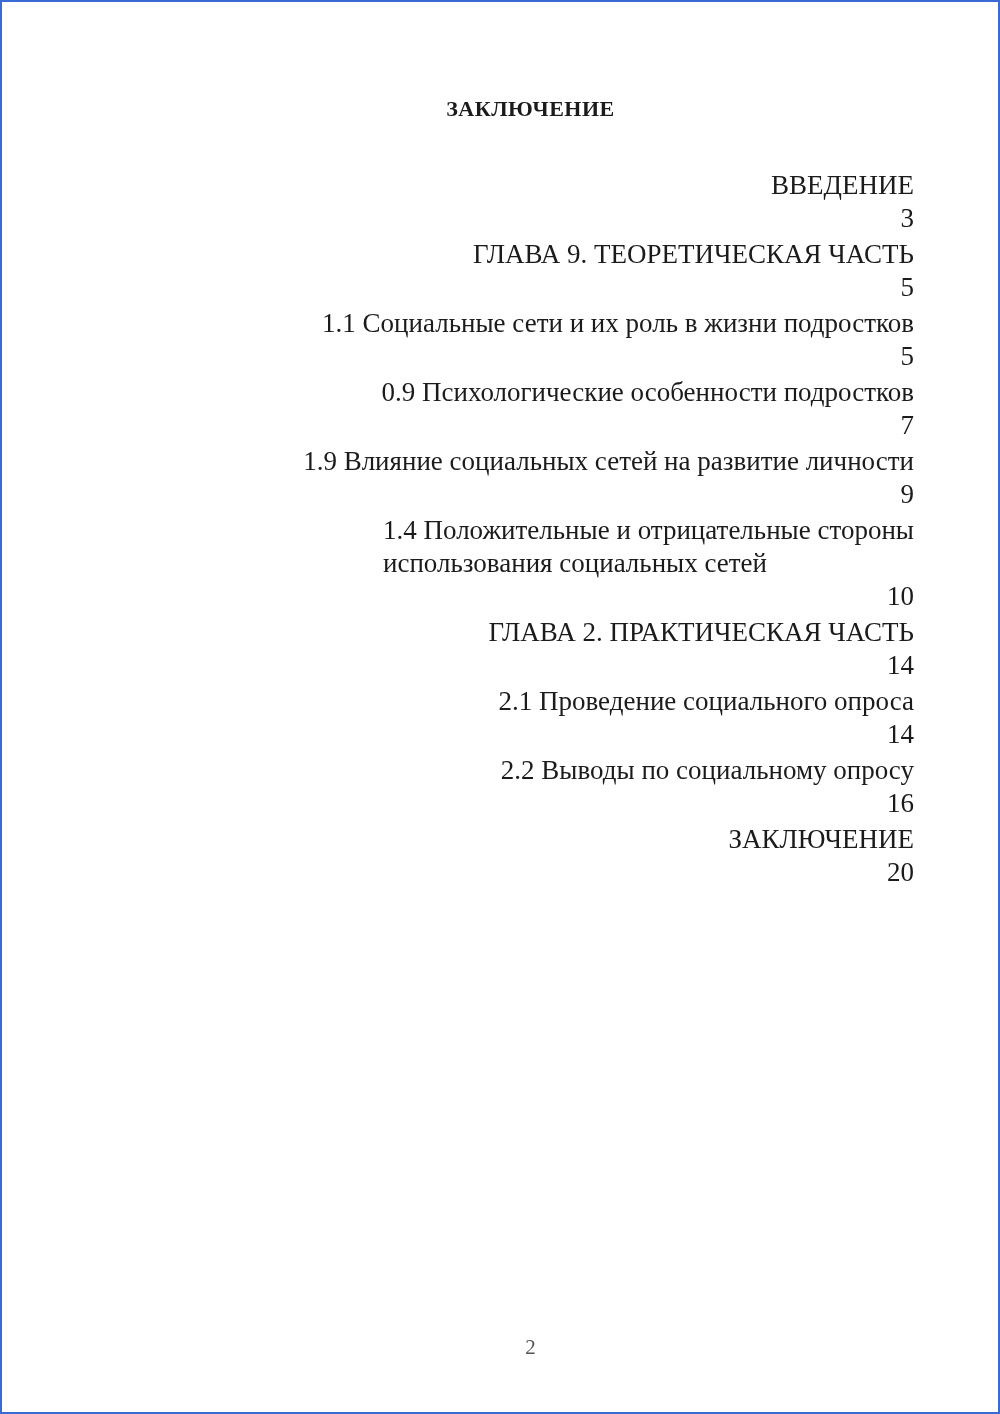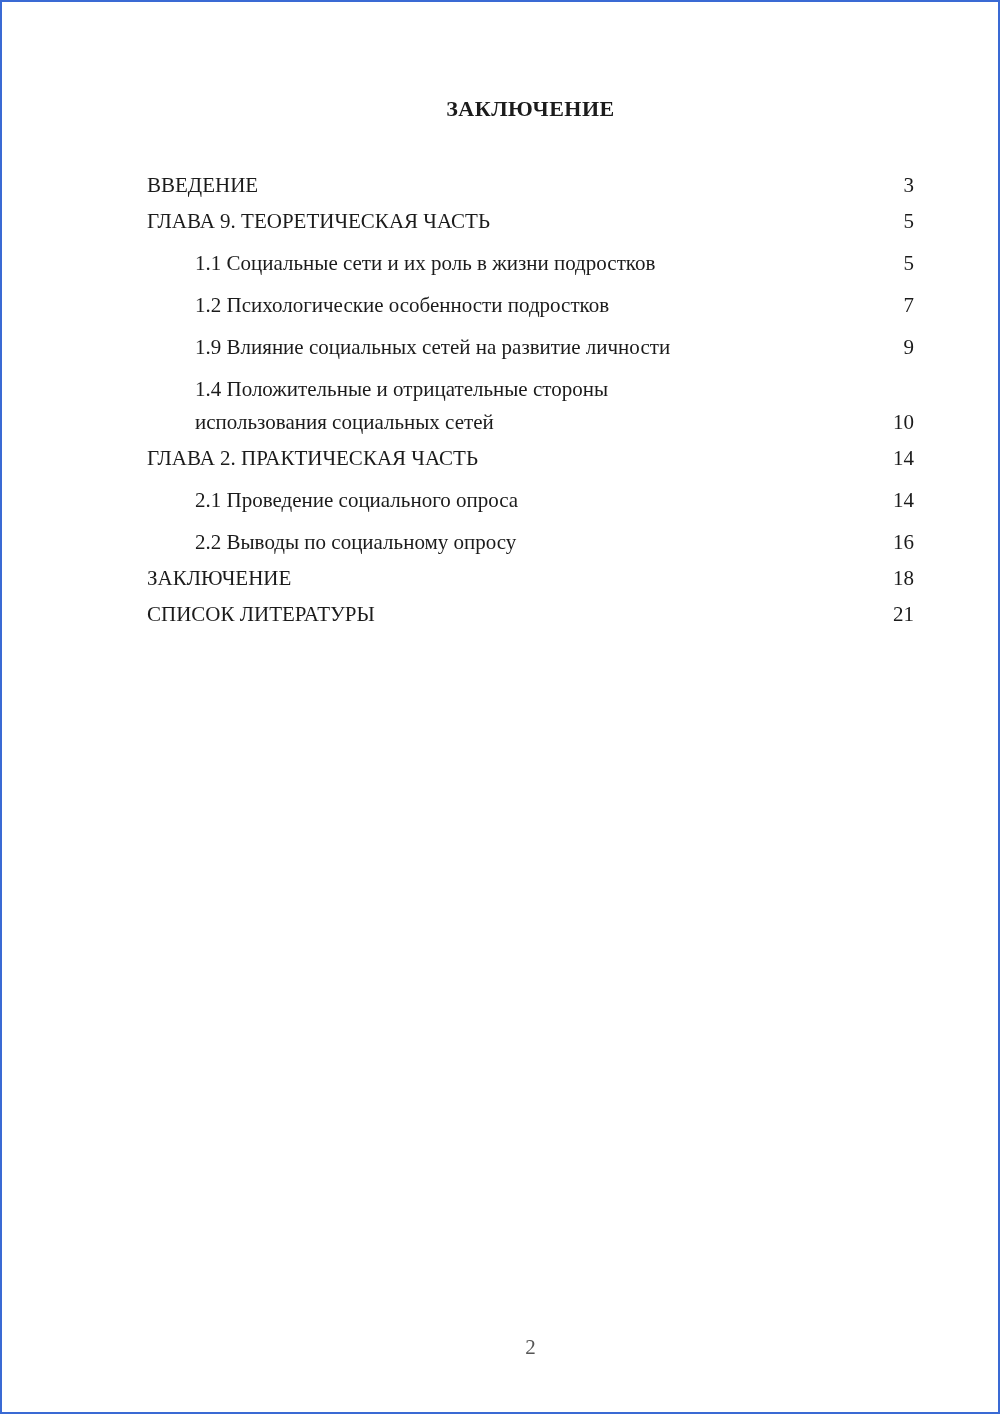--- a/index.html
+++ b/index.html
@@ -32,27 +32,27 @@
     font-weight: bold;
     letter-spacing: 0.5px;
   }
   .toc {
     margin-top: 47px;
   }
   .toc-row {
     display: flex;
     justify-content: flex-end;
     align-items: flex-end;
-    font-size: 21px;
+    font-size: 27px;
     line-height: 33px;
     margin-bottom: 3px;
+    flex-direction: column;
   }
   .toc-row.level-1 .toc-label {
     padding-left: 48px;
-    margin-top: 6px;
   }
   .toc-label {
     flex: 1 1 auto;
   }
   .toc-page {
     flex: 0 0 auto;
     padding-left: 20px;
     text-align: right;
   }
   .footer-pageno {
@@ -84,21 +84,21 @@
         <span class="toc-label">ГЛАВА 9. ТЕОРЕТИЧЕСКАЯ ЧАСТЬ</span>
         <span class="toc-page">5</span>
       </div>
 
       <div class="toc-row level-1">
         <span class="toc-label">1.1 Социальные сети и их роль в жизни подростков</span>
         <span class="toc-page">5</span>
       </div>
 
       <div class="toc-row level-1">
-        <span class="toc-label">1.2 Психологические особенности подростков</span>
+        <span class="toc-label">0.9 Психологические особенности подростков</span>
         <span class="toc-page">7</span>
       </div>
 
       <div class="toc-row level-1">
         <span class="toc-label">1.9 Влияние социальных сетей на развитие личности</span>
         <span class="toc-page">9</span>
       </div>
 
       <div class="toc-row level-1">
         <span class="toc-label">
@@ -118,25 +118,21 @@
         <span class="toc-page">14</span>
       </div>
 
       <div class="toc-row level-1">
         <span class="toc-label">2.2 Выводы по социальному опросу</span>
         <span class="toc-page">16</span>
       </div>
 
       <div class="toc-row level-0">
         <span class="toc-label">ЗАКЛЮЧЕНИЕ</span>
-        <span class="toc-page">18</span>
+        <span class="toc-page">20</span>
       </div>
 
-      <div class="toc-row level-0">
-        <span class="toc-label">СПИСОК ЛИТЕРАТУРЫ</span>
-        <span class="toc-page">21</span>
-      </div>
 
     </div>
   </div>
 
   <div class="footer-pageno">2</div>
 </div>
 
 </body></html>

